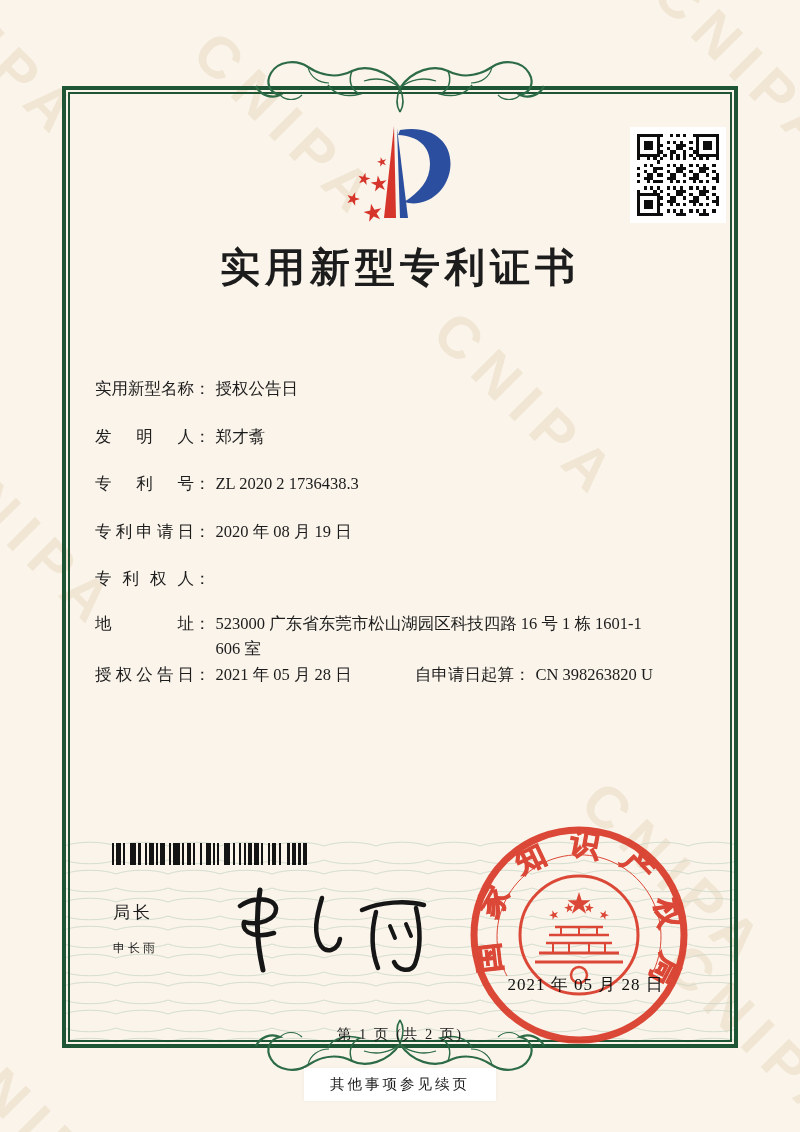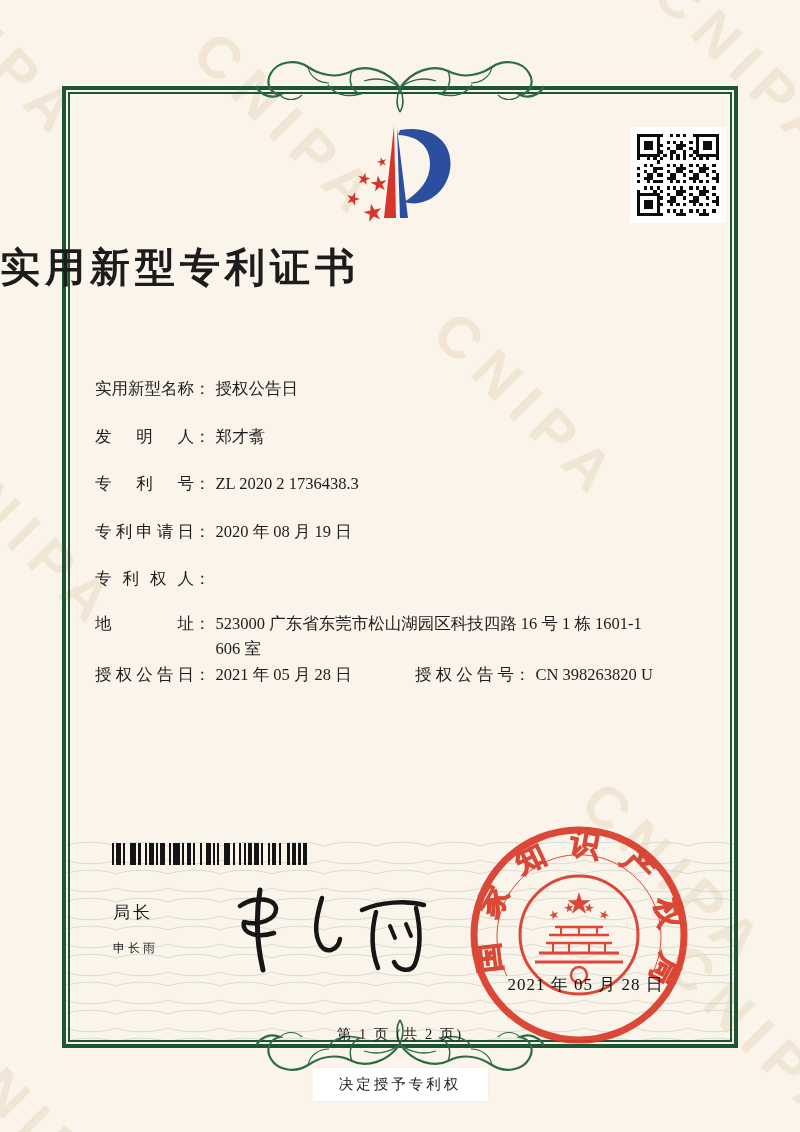--- a/index.html
+++ b/index.html
@@ -18,21 +18,21 @@
          border:4px solid #1e5535;z-index:2;box-sizing:border-box;}
   .frame-inner{position:absolute;inset:2px;border:2px solid #1e5535;}
   .orn{position:absolute;z-index:3;}
   .orn path{stroke:#2c6b45;fill:none;}
   
   .content{position:absolute;inset:0;z-index:4;}
   .cert-no{position:absolute;left:95px;top:131px;font-size:17px;letter-spacing:2px;}
   .qr-box{position:absolute;left:630px;top:127px;width:96px;height:96px;background:#ffffff;
           display:flex;align-items:center;justify-content:center;}
   #qr-svg rect{fill:#0d0d0d;}
-  .title{position:absolute;left:0;top:240px;width:100%;text-align:left;
+  .title{position:absolute;left:0;top:240px;width:100%;text-align:center;
          font-size:40px;font-weight:700;letter-spacing:5px;}
   .frow{position:absolute;left:95px;display:flex;font-size:16.5px;line-height:1.5;margin-top:40px;}
   .flabel{display:inline-block;width:99px;text-align:justify;text-align-last:justify;}
   .fcolon{display:inline-block;}
   .fval{display:inline-block;margin-left:5px;}
   .paras{position:absolute;left:95px;top:652px;width:622px;font-size:16px;line-height:27px;
          text-align:justify;}
   .paras p{margin:0;text-indent:2em;}
   #barcode{position:absolute;left:112px;top:843px;height:22px;display:flex;}
   #barcode span{display:block;height:100%;}
@@ -426,21 +426,21 @@
       <div>523000 广东省东莞市松山湖园区科技四路 16 号 1 栋 1601-1</div>
       <div>606 室</div>
     </span>
   </div>
   <div class="frow" style="top:623px">
     <span class="flabel">授权公告日</span>
       <span class="fcolon">：</span>
     <span class="fval">2021 年 05 月 28 日</span>
   </div>
   <div class="frow" style="top:623px;left:415px">
-    <span class="flabel">授权公告号</span>
+    <span class="flabel">自申请日起算</span>
       <span class="fcolon">：</span>
     <span class="fval">CN 398263820 U</span>
   </div>
 
 
   <div id="barcode">
       <span class="br" style="width:2.2px"></span>
       <span class="sp" style="width:2.2px"></span>
       <span class="br" style="width:4.4px"></span>
       <span class="sp" style="width:2.2px"></span>
@@ -535,15 +535,15 @@
       <path fill="none" stroke-width="2" d="M-18,-8 L-18,0 M0,-8 L0,0 M18,-8 L18,0"></path>
       <path fill="none" stroke-width="2.5" d="M-33,8 L33,8"></path>
       <path fill="none" stroke-width="3" d="M-40,18 L40,18 M-44,27 L44,27"></path>
       <path fill="none" stroke-width="2" d="M-26,8 L-26,18 M26,8 L26,18 M-10,8 L-10,18 M10,8 L10,18"></path>
       <circle cy="40" r="8" fill="none" stroke-width="2.5"></circle>
     </g>
   </svg>
   <div class="seal-date">2021 年 05 月 28 日</div>
 
   <div class="page-ind">第 1 页 (共 2 页)</div>
-  <div class="note">决定授予专利权</div>
+  <div class="note">其他事项参见续页</div>
 
 </div>
 
 </body></html>

